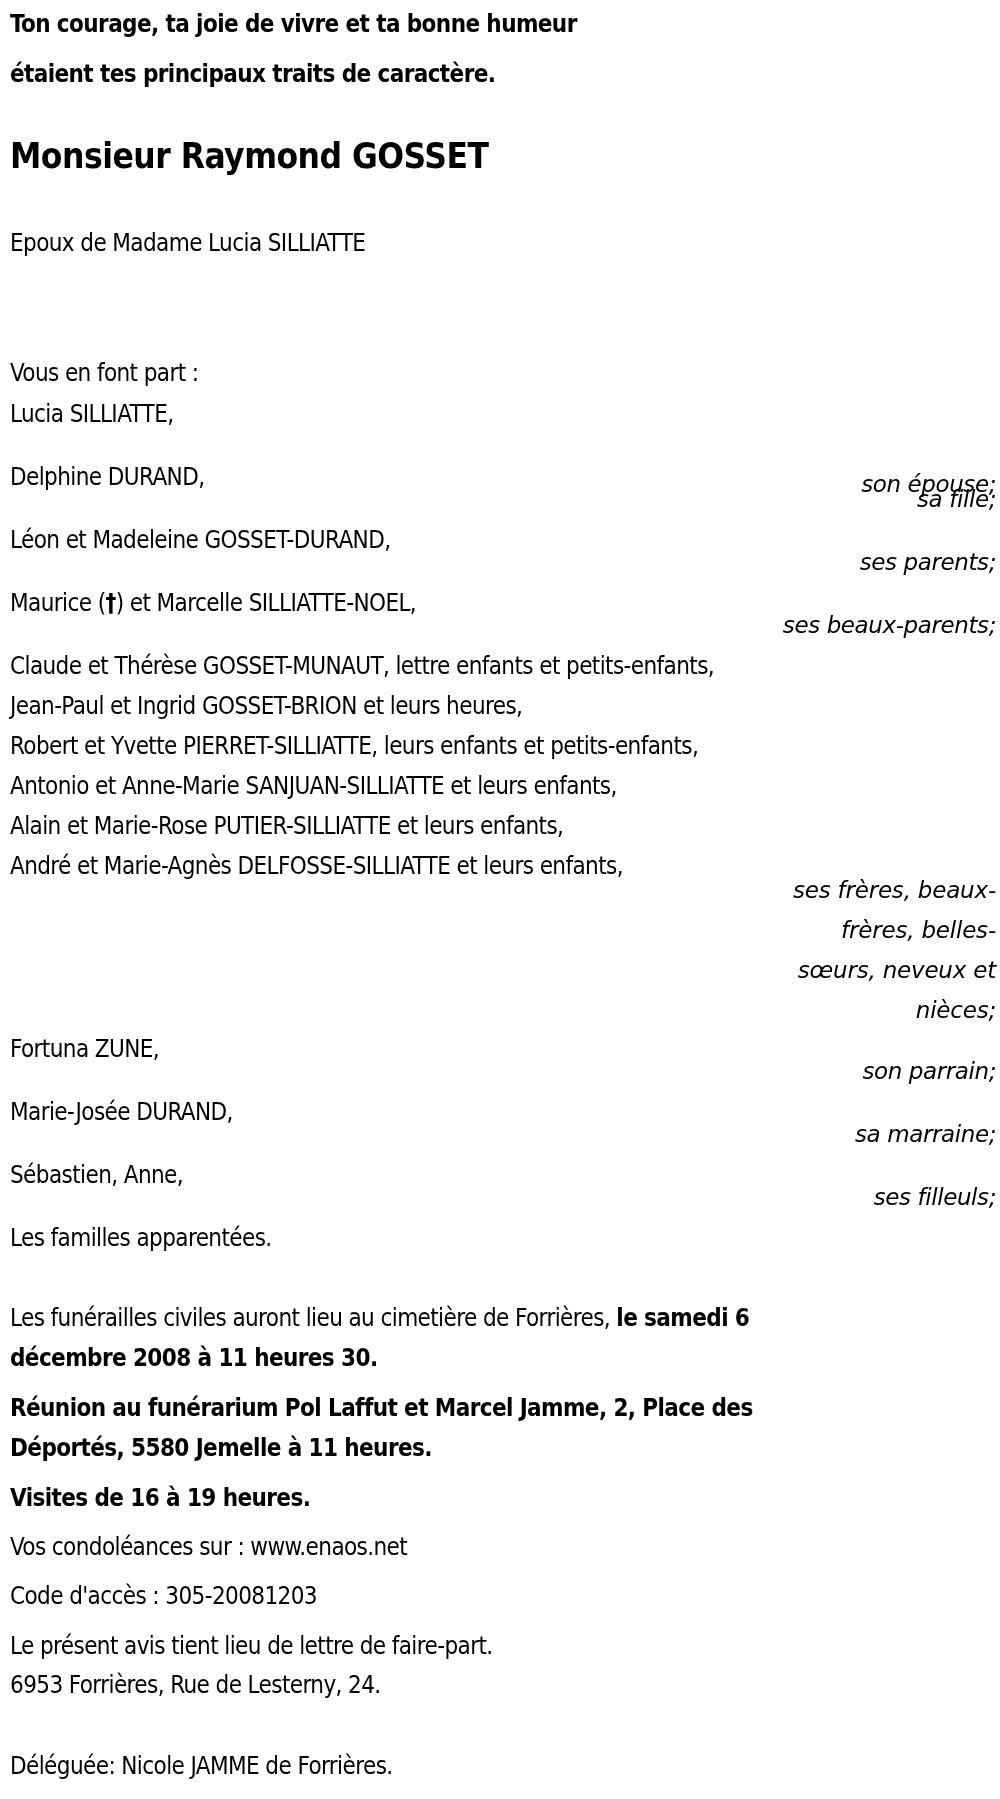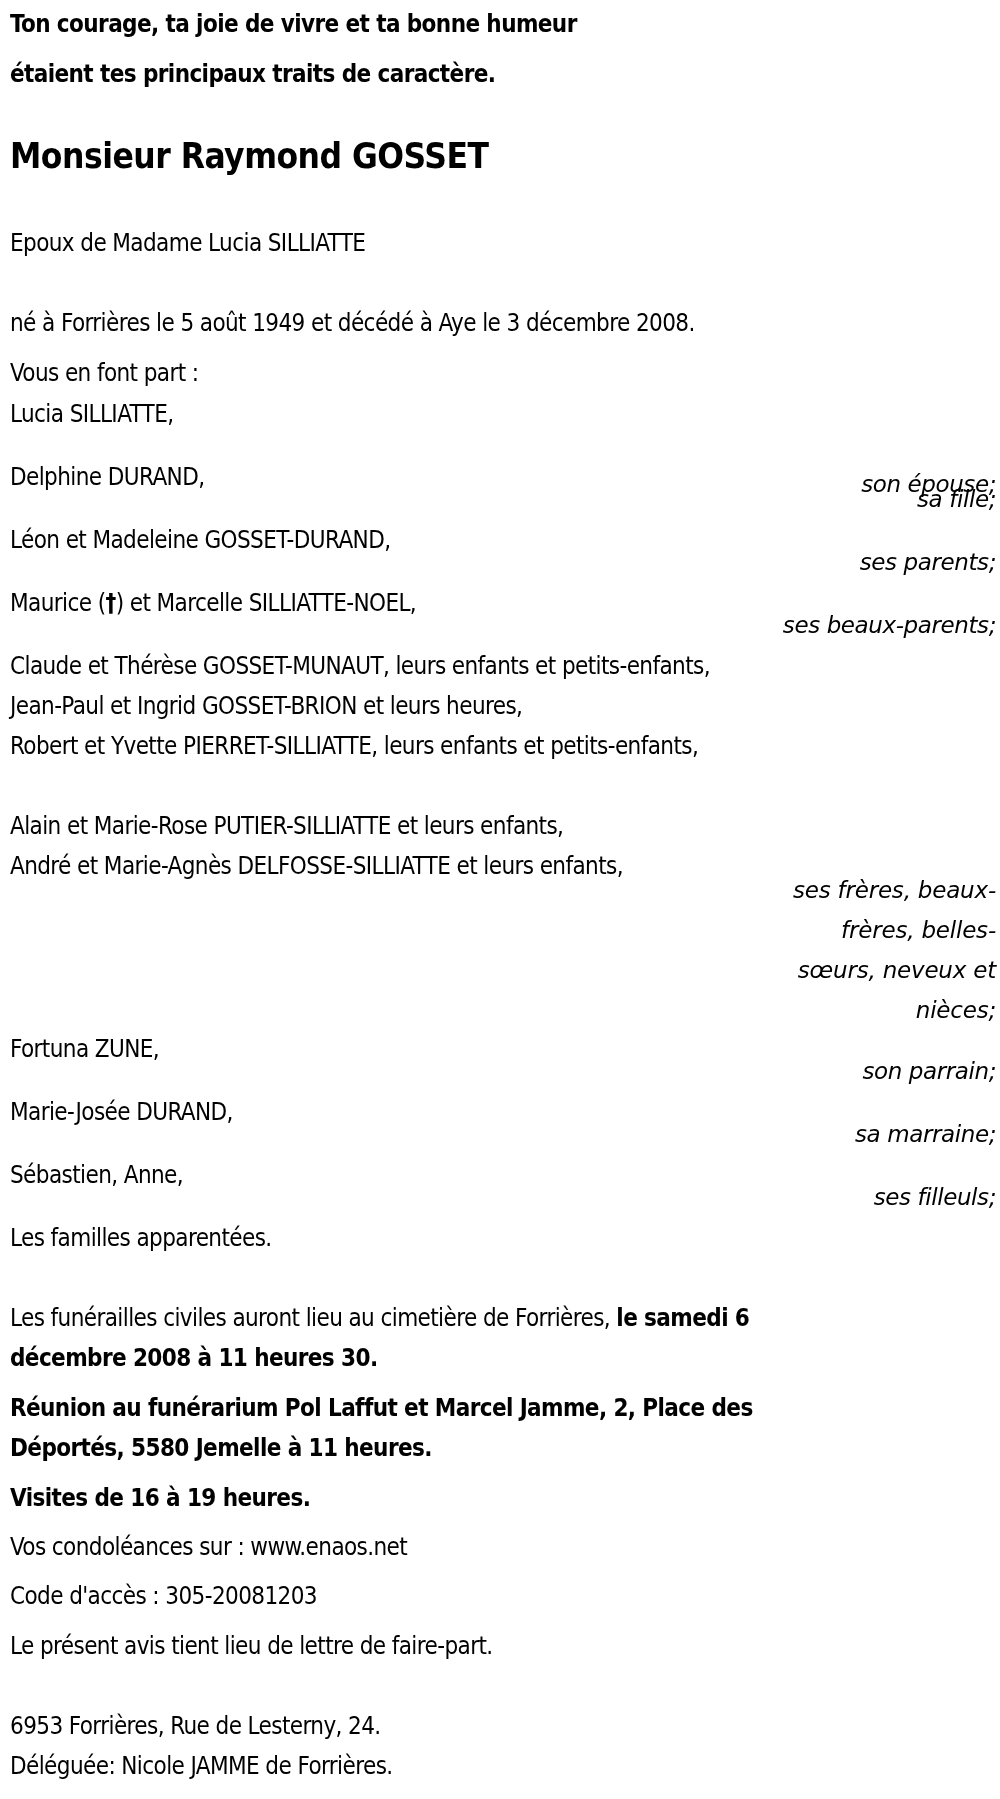--- a/index.html
+++ b/index.html
@@ -65,41 +65,41 @@
 <body>
 
 <div class="page">
 
   <div class="ln b" style="top:9px;">Ton courage, ta joie de vivre et ta bonne humeur</div>
   <div class="ln b" style="top:59px;">étaient tes principaux traits de caractère.</div>
 
   <div class="ln title" style="top:134px;">Monsieur Raymond GOSSET</div>
 
   <div class="ln" style="top:228px;">Epoux de Madame Lucia SILLIATTE</div>
-  <div class="ln" style="top:308px;">né à Forrières le 5 août 1949 et décédé à Aye le 3 décembre 2008.</div>
 
   <div class="ln" style="top:358px;">Vous en font part :</div>
 
   <div class="ln" style="top:399px;">Lucia SILLIATTE,</div>
   <div class="rel" style="top:421px;margin-top:48px;">son épouse;</div>
 
   <div class="ln" style="top:462px;">Delphine DURAND,</div>
   <div class="rel" style="top:484px;">sa fille;</div>
 
   <div class="ln" style="top:525px;text-align:right;">Léon et Madeleine GOSSET-DURAND,</div>
   <div class="rel" style="top:547px;">ses parents;</div>
 
   <div class="ln" style="top:588px;">
     <span>Maurice (</span><span class="cross">†</span><span>) et Marcelle SILLIATTE-NOEL,</span>
   </div>
   <div class="rel" style="top:610px;">ses beaux-parents;</div>
 
-  <div class="ln" style="top:651px;">Claude et Thérèse GOSSET-MUNAUT, leurs enfants et petits-enfants,</div>
+  <div class="ln" style="top:651px;">Claude et Thérèse GOSSET-MUNAUT, lettre enfants et petits-enfants,</div>
   <div class="ln" style="top:691px;">Jean-Paul et Ingrid GOSSET-BRION et leurs heures,</div>
   <div class="ln" style="top:731px;">Robert et Yvette PIERRET-SILLIATTE, leurs enfants et petits-enfants,</div>
+  <div class="ln" style="top:771px;">Antonio et Anne-Marie SANJUAN-SILLIATTE et leurs enfants,</div>
   <div class="ln" style="top:811px;">Alain et Marie-Rose PUTIER-SILLIATTE et leurs enfants,</div>
   <div class="ln" style="top:851px;">André et Marie-Agnès DELFOSSE-SILLIATTE et leurs enfants,</div>
 
   <div class="rel-block" style="top:870px;">
     <span>ses frères, beaux-</span>
     <span>frères, belles-</span>
     <span>sœurs, neveux et</span>
     <span>nièces;</span>
   </div>
 
@@ -121,16 +121,16 @@
 
   <div class="ln b" style="top:1393px;">Réunion au funérarium Pol Laffut et Marcel Jamme, 2, Place des</div>
   <div class="ln b" style="top:1433px;">Déportés, 5580 Jemelle à 11 heures.</div>
 
   <div class="ln b" style="top:1483px;">Visites de 16 à 19 heures.</div>
 
   <div class="ln" style="top:1532px;">Vos condoléances sur : www.enaos.net</div>
   <div class="ln" style="top:1581px;">Code d'accès : 305-20081203</div>
   <div class="ln" style="top:1631px;">Le présent avis tient lieu de lettre de faire-part.</div>
 
-  <div class="ln" style="top:1711px;">6953 Forrières, Rue de Lesterny, 24.</div>
+  <div class="ln" style="top:1670px;">6953 Forrières, Rue de Lesterny, 24.</div>
   <div class="ln" style="top:1751px;">Déléguée: Nicole JAMME de Forrières.</div>
 
 </div>
 
 </body></html>

